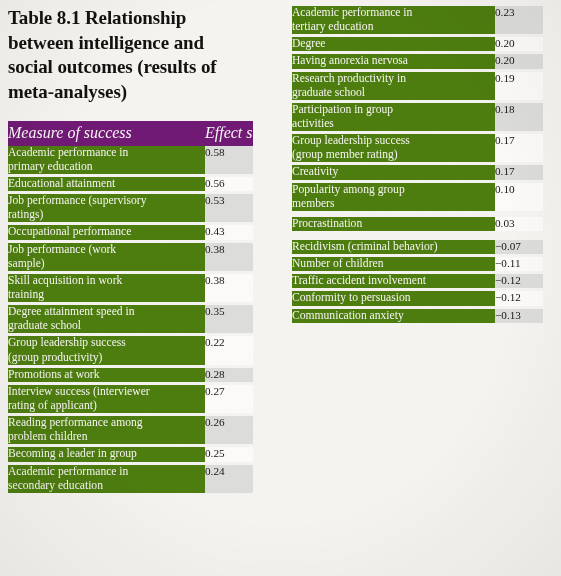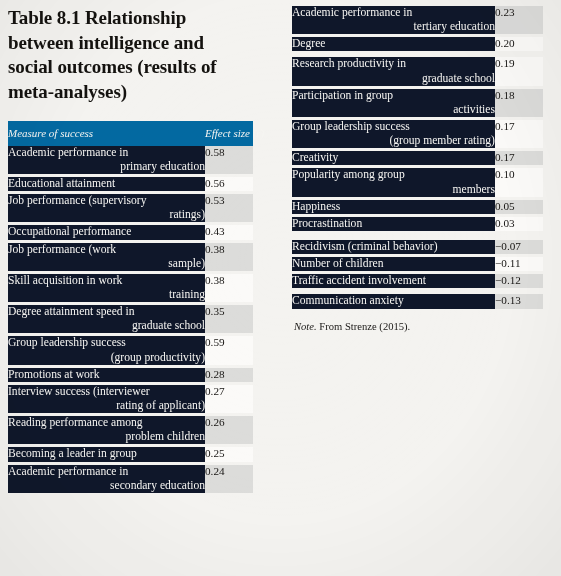--- a/index.html
+++ b/index.html
@@ -50,49 +50,47 @@
     border-collapse: collapse;
     table-layout: fixed;
   }
   .tbl td, .tbl th {
     padding: 0;
     vertical-align: top;
   }
 
   
   .hdr-row td {
-    background: #0369a1;
+    background: #701a75;
     color: #f6f5f2;
     font-style: italic;
-    font-size: 11px;
+    font-size: 16px;
     height: 25px;
     vertical-align: middle;
     white-space: nowrap;
   }
   .hdr-left {
     padding-left: 5px;
   }
   .hdr-right {
     text-align: right;
     padding-right: 5px;
   }
 
   
   .r-label {
-    background: #0f172a;
+    background: #4d7c0f;
     color: #f7f6f3;
     font-size: 11.6px;
     line-height: 1.22;
     padding: 4px 4px 4px 5px;
     box-sizing: border-box;
   }
   .r-label .cont {
     display: block;
-    padding-left: 13px;
-    text-align: right;
   }
   .r-val {
     font-size: 11.2px;
     color: #171513;
     padding: 4px 2px 4px 5px;
     box-sizing: border-box;
     white-space: nowrap;
     margin-top: 16px;
   }
   .shade-a { background: #dcdcda; }
@@ -190,21 +188,21 @@
           </tr>
           <tr>
             <td class="r-label">Degree attainment speed in<span class="cont">graduate school</span></td>
             <td class="r-val shade-a">0.35</td>
           </tr>
           <tr class="gap-row">
             <td colspan="2"></td>
           </tr>
           <tr>
             <td class="r-label">Group leadership success<span class="cont">(group productivity)</span></td>
-            <td class="r-val shade-b">0.59</td>
+            <td class="r-val shade-b">0.22</td>
           </tr>
           <tr class="gap-row">
             <td colspan="2"></td>
           </tr>
           <tr>
             <td class="r-label">Promotions at work</td>
             <td class="r-val shade-a">0.28</td>
           </tr>
           <tr class="gap-row">
             <td colspan="2"></td>
@@ -252,20 +250,24 @@
           <tr class="gap-row">
             <td colspan="2"></td>
           </tr>
           <tr>
             <td class="r-label">Degree</td>
             <td class="r-val shade-b">0.20</td>
           </tr>
           <tr class="gap-row">
             <td colspan="2"></td>
           </tr>
+          <tr>
+            <td class="r-label">Having anorexia nervosa</td>
+            <td class="r-val shade-a">0.20</td>
+          </tr>
           <tr class="gap-row">
             <td colspan="2"></td>
           </tr>
           <tr>
             <td class="r-label">Research productivity in<span class="cont">graduate school</span></td>
             <td class="r-val shade-b">0.19</td>
           </tr>
           <tr class="gap-row">
             <td colspan="2"></td>
           </tr>
@@ -290,24 +292,20 @@
           <tr class="gap-row">
             <td colspan="2"></td>
           </tr>
           <tr>
             <td class="r-label">Popularity among group<span class="cont">members</span></td>
             <td class="r-val shade-b">0.10</td>
           </tr>
           <tr class="gap-row">
             <td colspan="2"></td>
           </tr>
-          <tr>
-            <td class="r-label">Happiness</td>
-            <td class="r-val shade-a">0.05</td>
-          </tr>
           <tr class="gap-row">
             <td colspan="2"></td>
           </tr>
           <tr>
             <td class="r-label">Procrastination</td>
             <td class="r-val shade-b">0.03</td>
           </tr>
           <tr class="gap-row">
             <td colspan="2"></td>
           </tr>
@@ -331,33 +329,33 @@
           <tr class="gap-row">
             <td colspan="2"></td>
           </tr>
           <tr>
             <td class="r-label">Traffic accident involvement</td>
             <td class="r-val shade-a">−0.12</td>
           </tr>
           <tr class="gap-row">
             <td colspan="2"></td>
           </tr>
+          <tr>
+            <td class="r-label">Conformity to persuasion</td>
+            <td class="r-val shade-b">−0.12</td>
+          </tr>
           <tr class="gap-row">
             <td colspan="2"></td>
           </tr>
           <tr>
             <td class="r-label">Communication anxiety</td>
             <td class="r-val shade-a">−0.13</td>
           </tr>
           <tr class="gap-row">
             <td colspan="2"></td>
           </tr>
         </tbody>
     </table>
 
-    <div class="note">
-      <i>Note.</i>
-      <span>From Strenze (2015).</span>
-    </div>
   </div>
 
   <div class="grain"></div>
 </div>
 
 </body></html>

